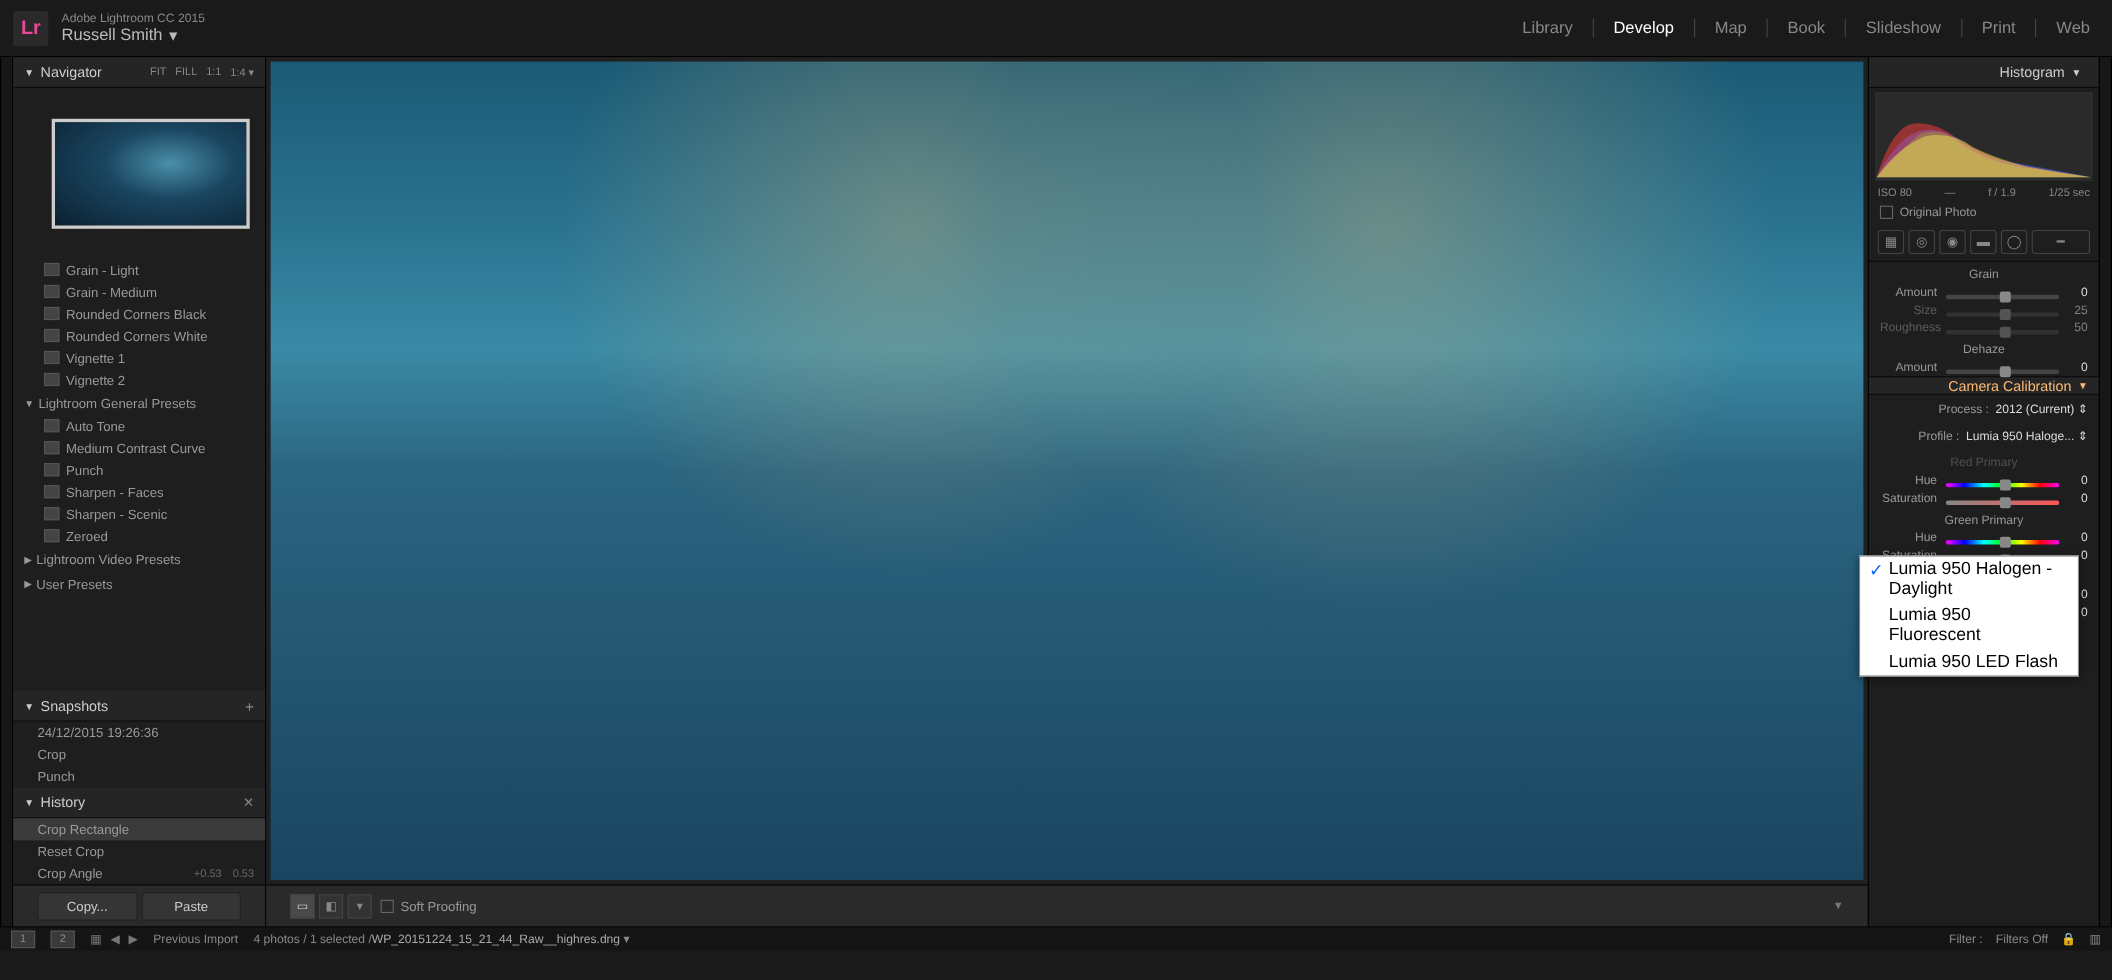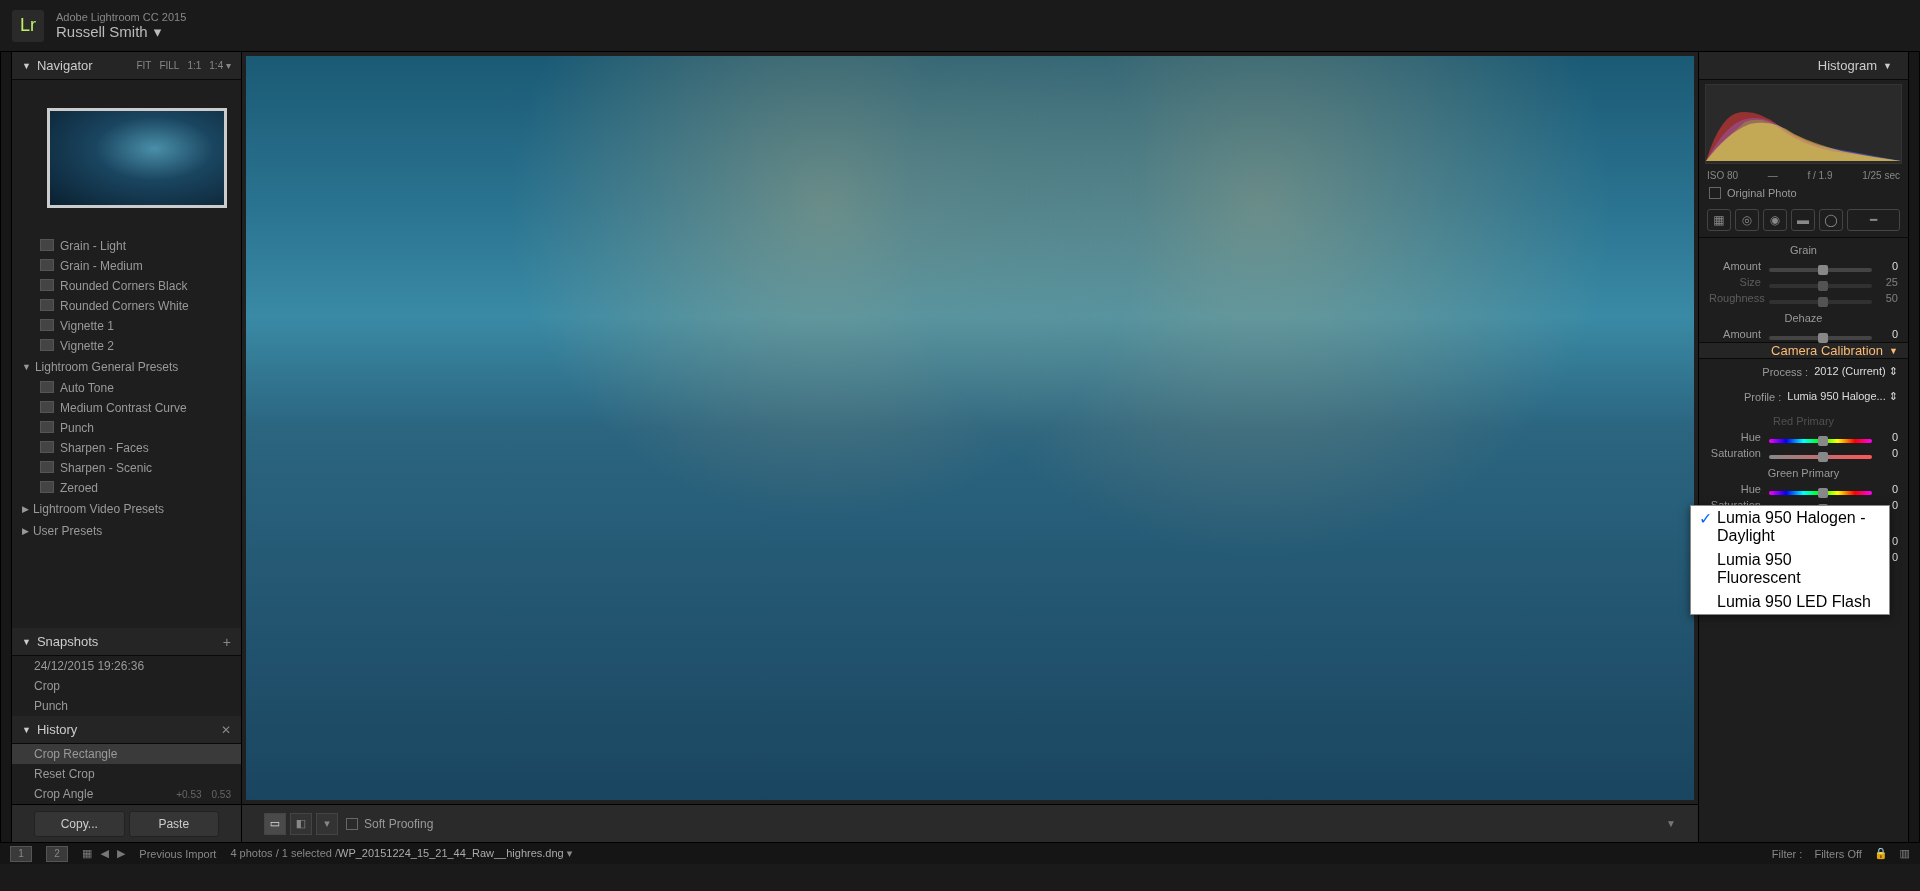--- a/index.html
+++ b/index.html
@@ -1,18 +1,18 @@
 <!DOCTYPE html>
 <html><head>
 <meta charset="utf-8">
 <style>
 *{margin:0;padding:0;box-sizing:border-box;font-family:"Lucida Grande","Segoe UI",Arial,sans-serif;user-select:none}
 body{background:#1a1a1a;color:#aaa;width:1920px;height:891px;overflow:hidden;position:relative;font-size:12px}
 .topbar{height:52px;display:flex;align-items:center;padding:0 20px 0 12px;background:#1a1a1a;border-bottom:1px solid #000}
-.logo{width:32px;height:32px;background:#2a2a2a;border-radius:3px;display:flex;align-items:center;justify-content:center;font-size:18px;font-weight:400;color:#bef264;margin-right:12px}
+.logo{width:32px;height:32px;background:#2a2a2a;border-radius:3px;display:flex;align-items:center;justify-content:center;font-size:18px;font-weight:700;color:#ec4899;margin-right:12px}
 .app-title{font-size:11px;color:#888}
 .user{font-size:15px;color:#bbb;cursor:pointer;display:flex;align-items:center;gap:6px}
 .modules{margin-left:auto;display:flex;gap:0;align-items:center}
 .modules span{font-size:15px;color:#888;padding:0 18px;border-right:1px solid #444;cursor:pointer}
 .modules span.active{color:#fff;font-weight:500}
 .modules span:last-child{border-right:none;padding-right:0}
 .main{display:flex;height:790px}
 .leftpanel{width:230px;background:#1e1e1e;display:flex;flex-direction:column;border-right:1px solid #000}
 .panel-hdr{height:28px;background:#252525;display:flex;align-items:center;padding:0 10px;border-bottom:1px solid #0a0a0a;font-size:13px;color:#ccc}
 .panel-hdr .tri{margin-right:6px;font-size:9px}
@@ -84,20 +84,29 @@
 
 <div class="topbar">
   <div class="logo">Lr</div>
   <div>
     <div class="app-title">Adobe Lightroom CC 2015</div>
     <div class="user">
         <span>Russell Smith</span>
         <span>▾</span>
       </div>
   </div>
+  <div class="modules" id="modules">
+      <span>Library</span>
+      <span class="active">Develop</span>
+      <span>Map</span>
+      <span>Book</span>
+      <span>Slideshow</span>
+      <span>Print</span>
+      <span>Web</span>
+    </div>
 </div>
 
 <div class="main">
   <div class="edge-strip"></div>
   <div class="leftpanel">
     <div class="panel-hdr">
       <span class="tri">▼</span>
       <span>Navigator</span>
       <span class="nav-opts" id="navopts">
           <span>FIT</span>

